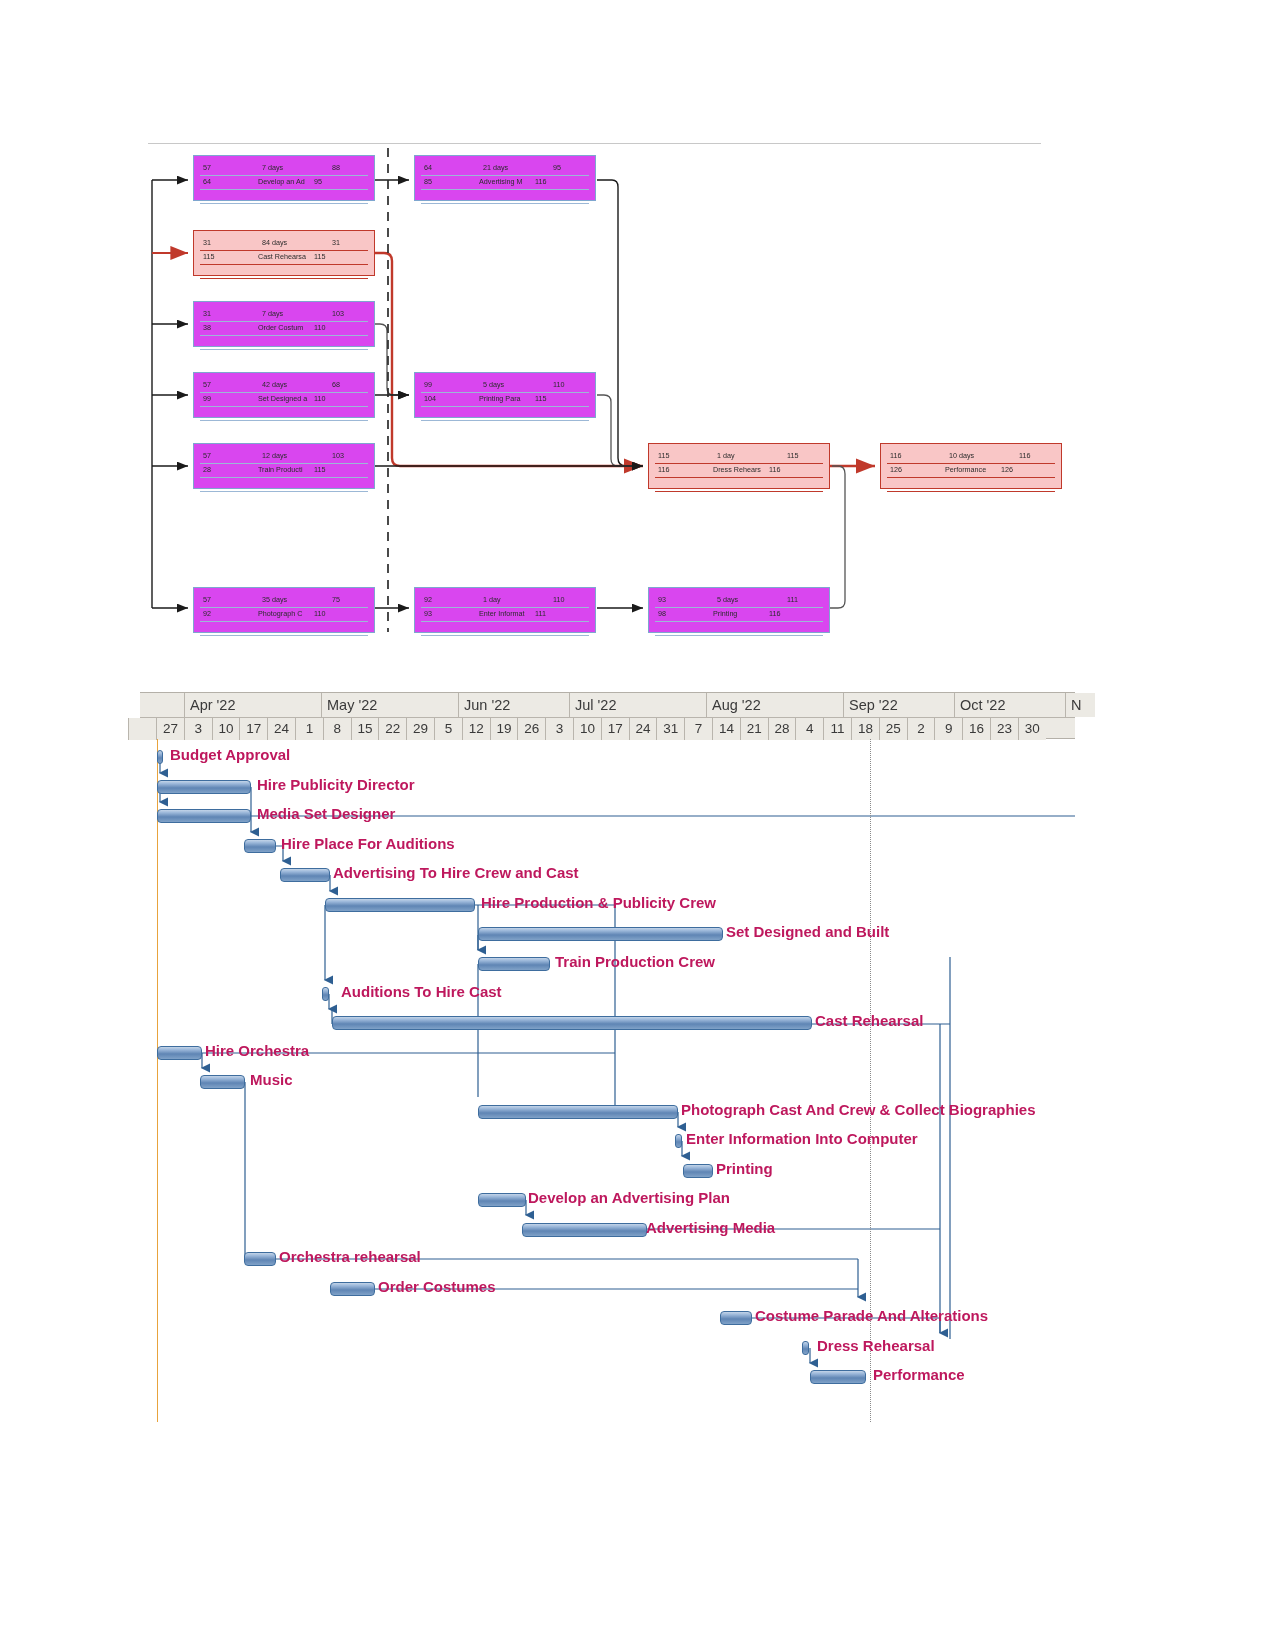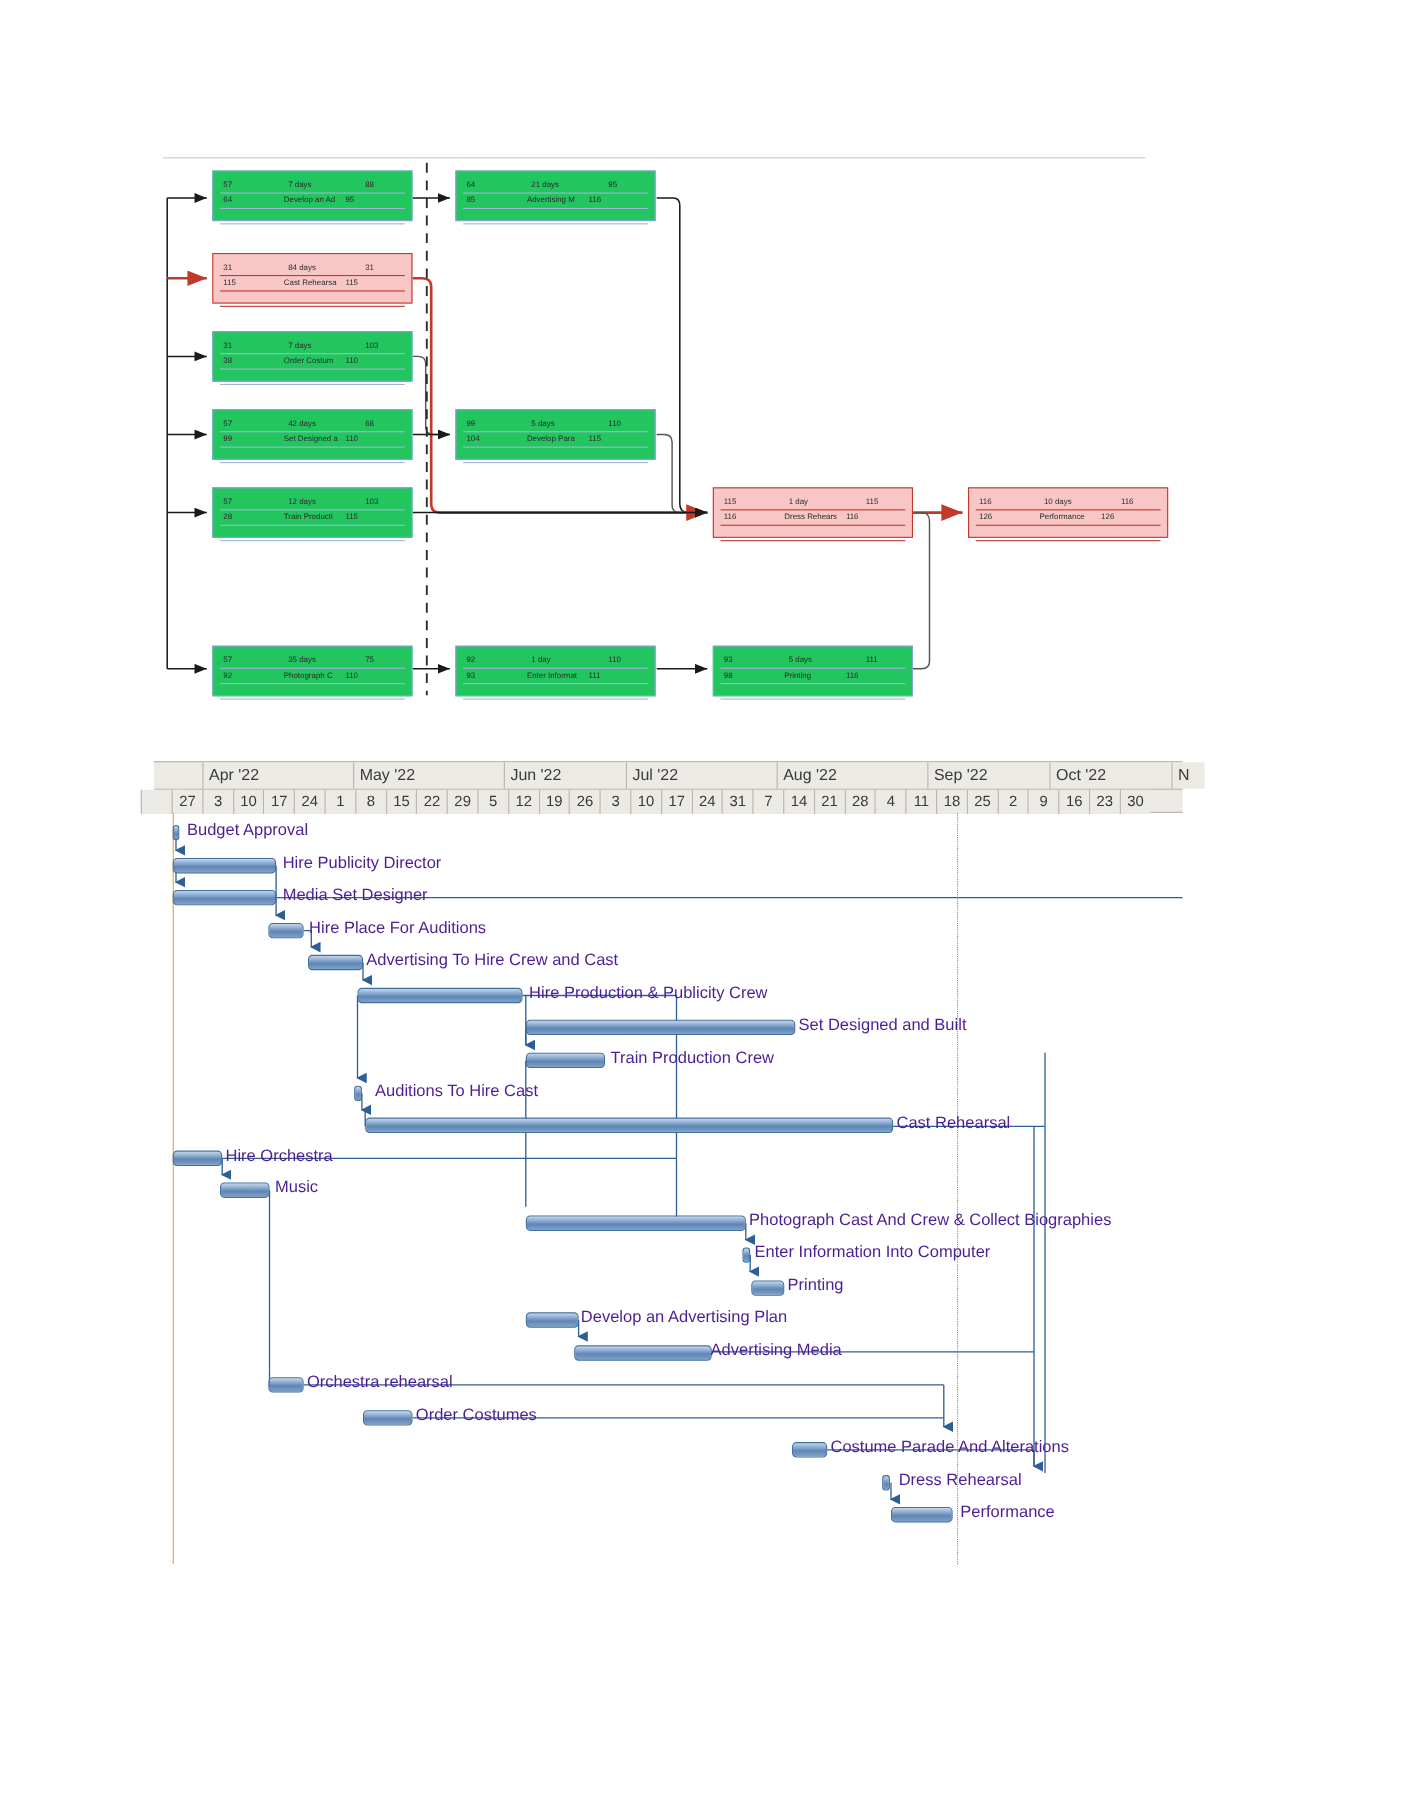--- a/index.html
+++ b/index.html
@@ -16,21 +16,21 @@
   #network {
     position: absolute;
     left: 0; top: 0;
     width: 1275px; height: 660px;
   }
   #network-svg { position: absolute; left: 0; top: 0; }
 
   .node {
     position: absolute;
     border: 1px solid #7ea6cf;
-    background: #22c55e;
+    background: #d946ef;
     width: 182px; height: 46px;
     font-size: 7.2px;
     color: #2b2b2b;
     z-index: 5;
   }
   .node.crit {
     border: 1px solid #c0392b;
     background: #f9c6c6;
   }
   .node .nrow {
@@ -93,22 +93,22 @@
     position: absolute; height: 14px;
     border-radius: 4px;
     background: linear-gradient(to bottom,#c3d4e8 0%,#9cb8da 22%,#5f85b4 58%,#80a2c8 100%);
     border: 1px solid #3e6punsafe;
     border: 1px solid #3e6d9e;
     z-index: 6;
   }
   .bar.milestone { border-radius: 3px; }
   .tlabel {
     position: absolute;
-    font-size: 15px; font-weight: normal;
-    color: #4c1d95;
+    font-size: 15px; font-weight: bold;
+    color: #be185d;
     white-space: nowrap;
     z-index: 8;
   }
   .today-line {
     position: absolute; top: 0; width: 0;
     border-left: 1px dotted #8a8a8a;
     z-index: 4;
   }
   .start-line {
     position: absolute; top: 0; width: 0;
@@ -232,21 +232,21 @@
         <div class="nrow r3"></div>
       </div>
       <div class="node" style="left: 414px; top: 372px;">
         <div class="nrow r1">
           <span class="c-left">99</span>
           <span class="c-mid">5 days</span>
           <span class="c-right">110</span>
         </div>
         <div class="nrow r2">
           <span class="c-left">104</span>
-          <span class="c-mid nm">Develop Para</span>
+          <span class="c-mid nm">Printing Para</span>
           <span class="c-right nm">115</span>
         </div>
         <div class="nrow r3"></div>
       </div>
       <div class="node" style="left: 193px; top: 443px;">
         <div class="nrow r1">
           <span class="c-left">57</span>
           <span class="c-mid">12 days</span>
           <span class="c-right">103</span>
         </div>

